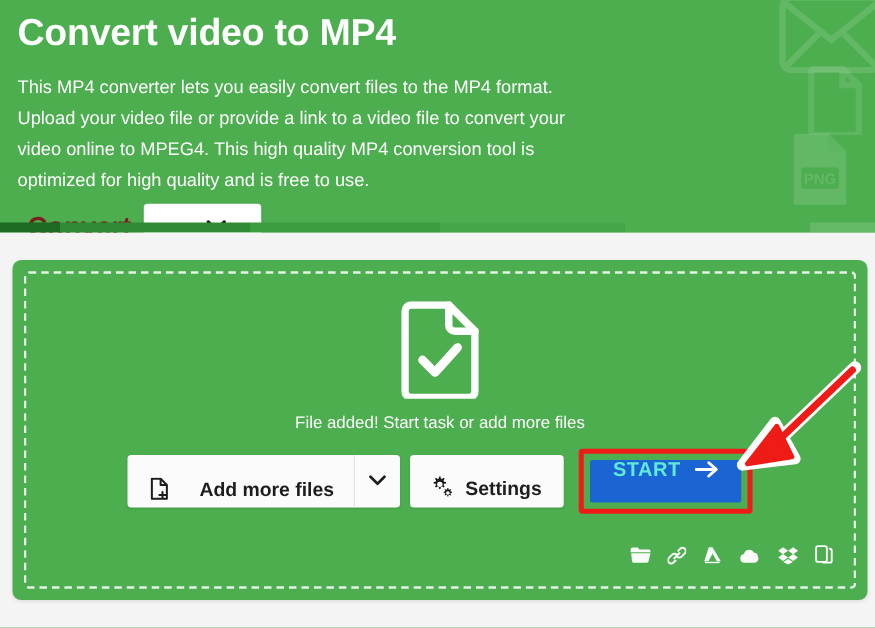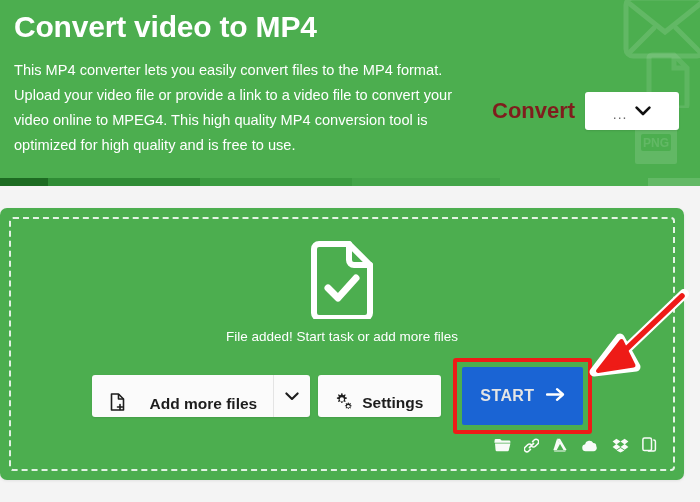--- a/index.html
+++ b/index.html
@@ -59,22 +59,23 @@
     padding-top: 8px;
     font-size: 30px;
     line-height: 38px;
     font-weight: 700;
     color: #ffffff;
     letter-spacing: -0.2px;
   }
 
   .hero-body {
     display: flex;
-    align-items: center;
+    align-items: flex-start;
     margin-top: 12px;
+    flex-direction: column;
   }
 
   .hero-desc {
     width: 470px;
     margin: 0;
     font-size: 14.6px;
     line-height: 25px;
     color: #ffffff;
     font-weight: 400;
   }
@@ -127,21 +128,21 @@
   .hero-tab.t1 { width: 48px;  background: #1d6b22; }
   .hero-tab.t2 { width: 152px; background: #2f8c35; }
   .hero-tab.t3 { width: 152px; background: #3b9c40; }
   .hero-tab.t4 { width: 148px; background: #44a549; }
   .hero-tab.t5 { width: 148px; background: #4cae4f; }
   .hero-tab.t6 { flex: 1;      background: #63b966; }
 
   
   .card {
     position: absolute;
-    left: 0;
+    left: 10px;
     top: 208px;
     width: 684px;
     height: 272px;
     background: #4cae4f;
     border-radius: 7px;
     box-sizing: border-box;
     box-shadow: 0 1px 3px rgba(0,0,0,0.08);
   }
 
   .dropzone {
@@ -240,26 +241,25 @@
     border: 4px solid #ee1b17;
     border-radius: 3px;
     box-sizing: border-box;
     background: transparent;
     margin-left: 4px;
   }
   .btn-start {
     background: #1a64d4;
     border: none;
     border-radius: 2px;
-    height: 58px;
+    height: 34px;
     padding: 0 18px;
     display: flex;
-    align-items: center;
     gap: 12px;
-    color: #e5e5e5;
+    color: #5eead4;
     font-size: 16px;
     font-weight: 700;
     letter-spacing: 0.4px;
     cursor: pointer;
     font-family: "Liberation Sans", sans-serif;
   }
 
   .source-icons {
     position: absolute;
     right: 16px;

